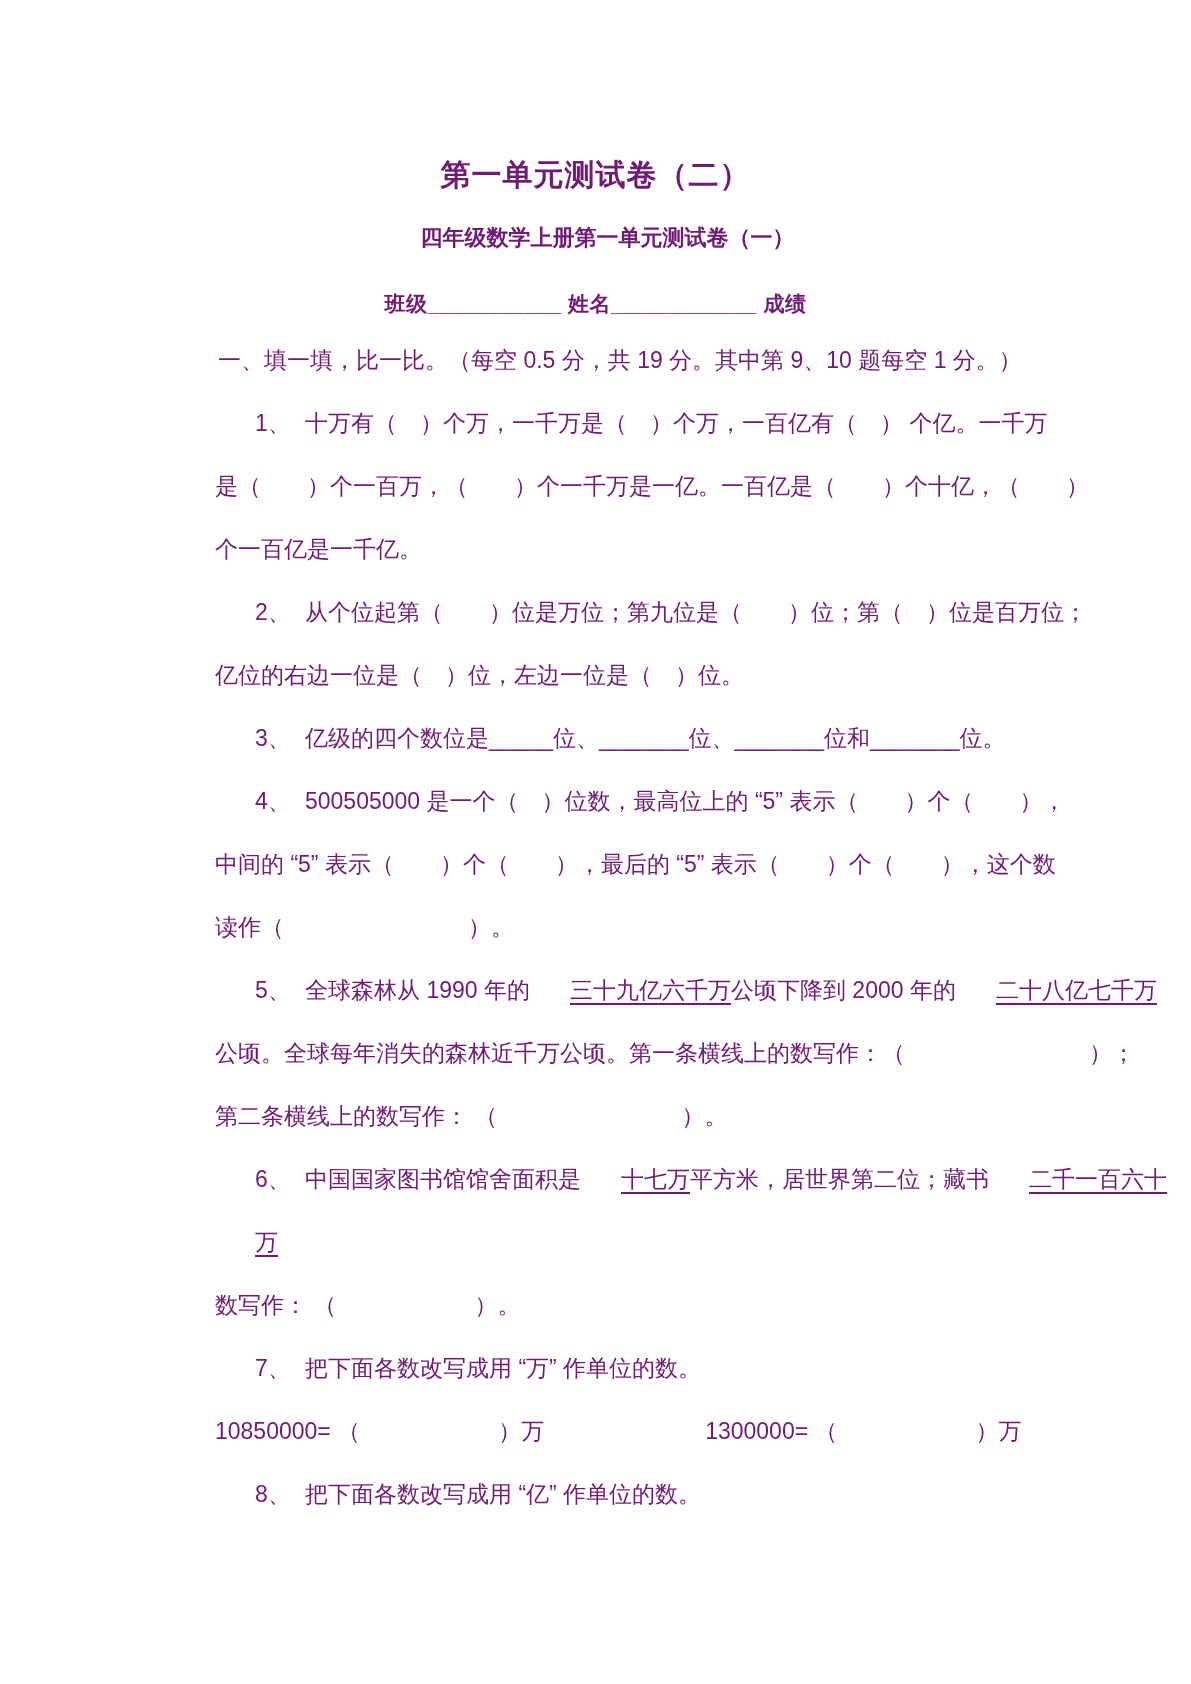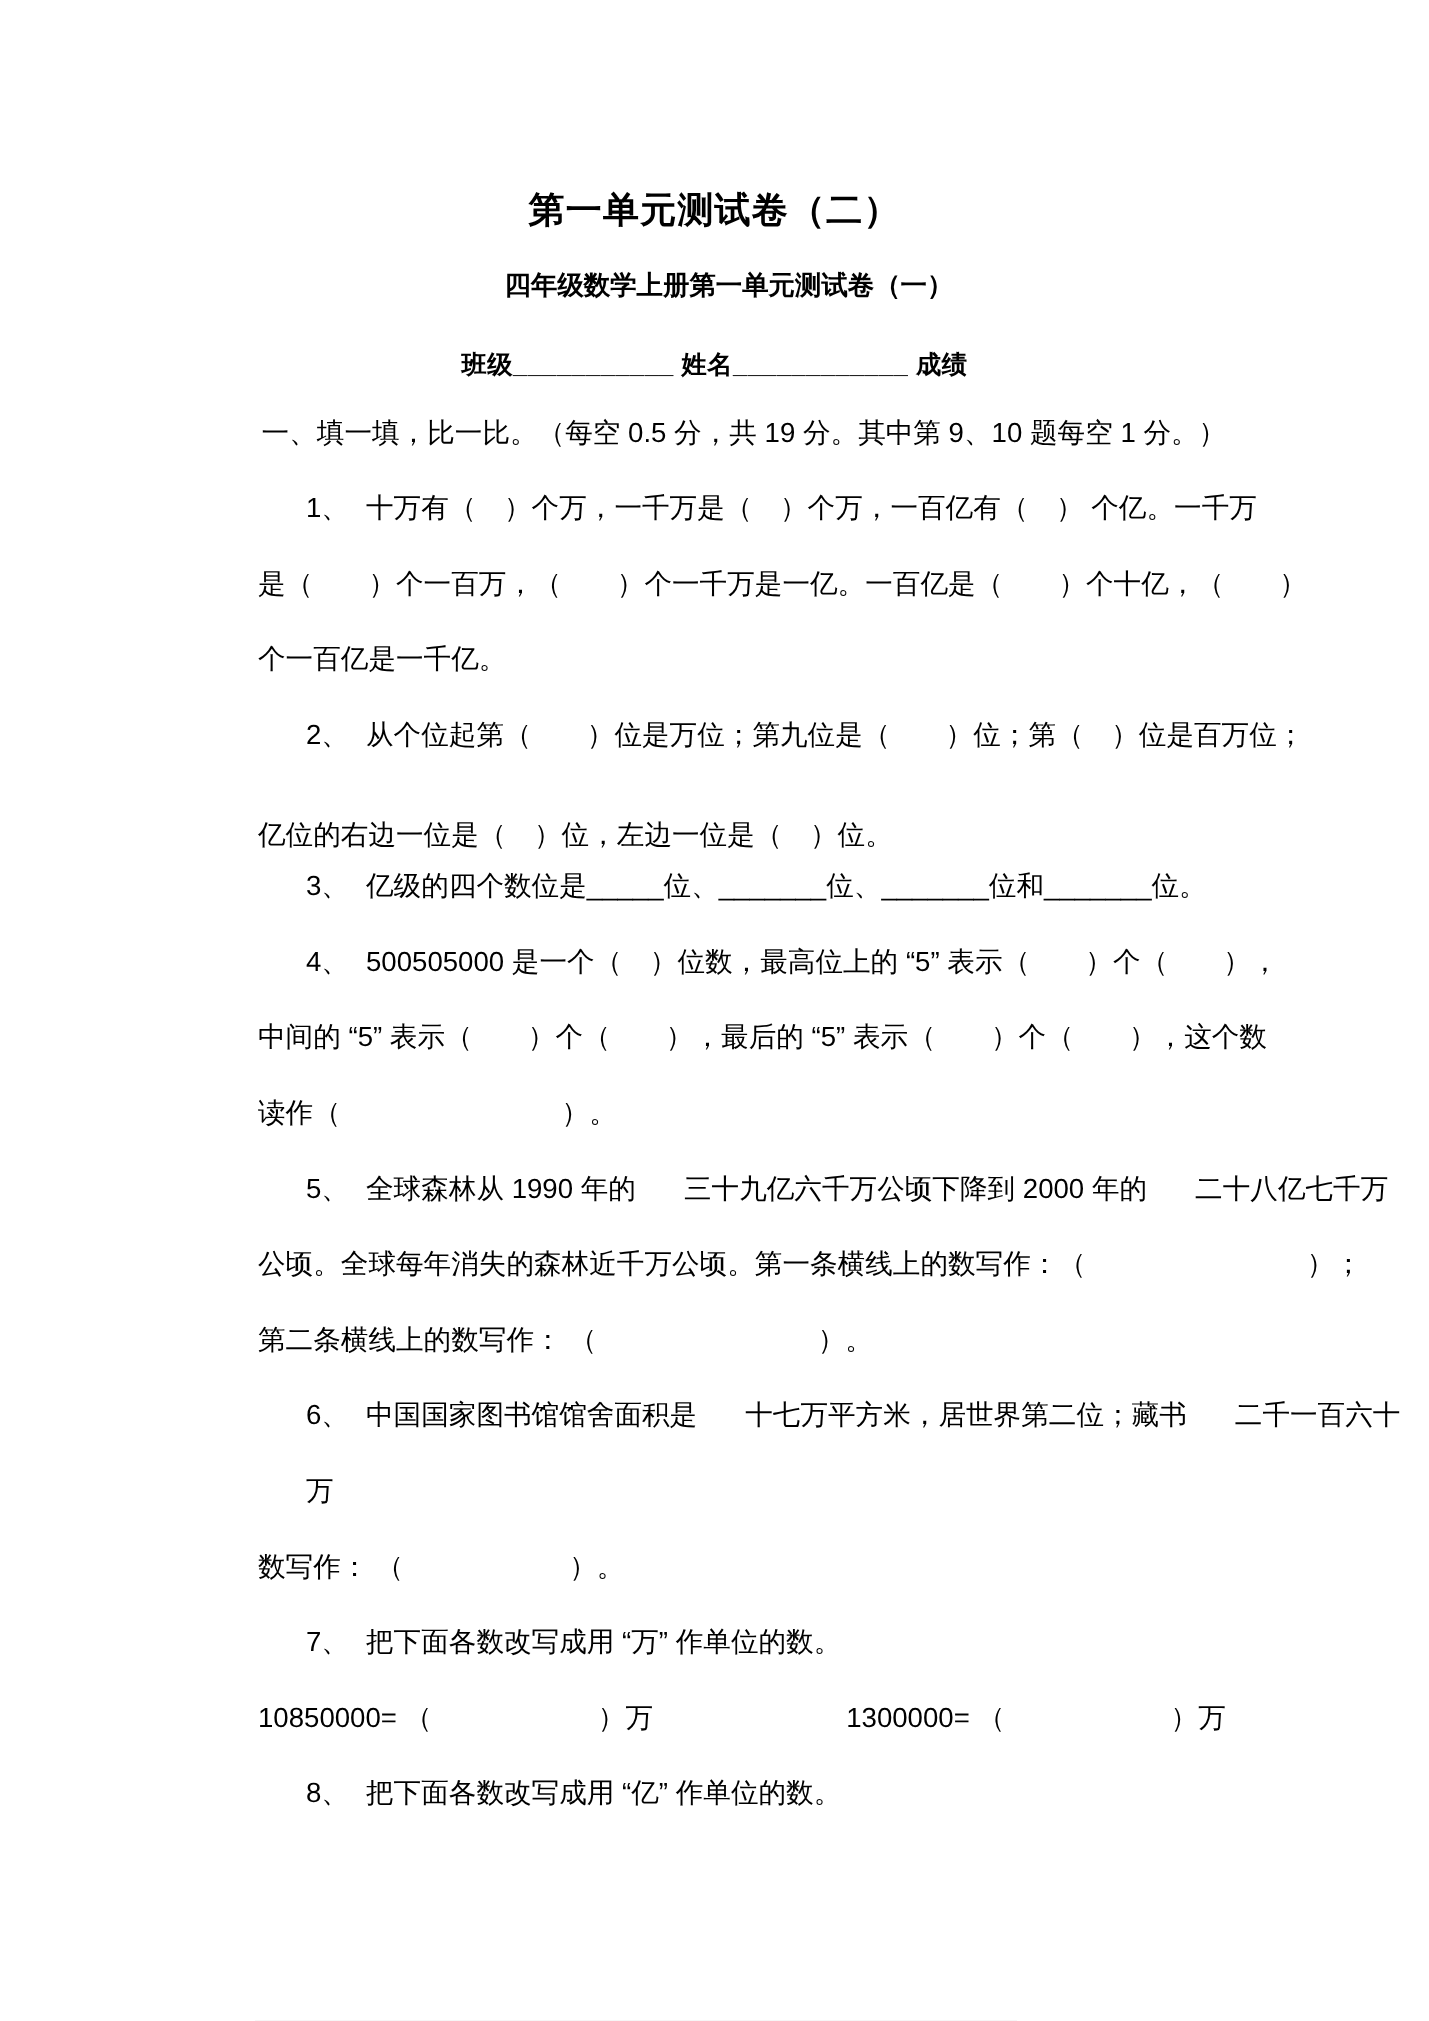--- a/index.html
+++ b/index.html
@@ -1,21 +1,21 @@
 <!DOCTYPE html>
 <html><head>
 <meta charset="utf-8">
 <style>
   html,body { margin:0; padding:0; background:#e8e8e8; }
   .page {
     position:relative;
     width:1191px; height:1684px;
     margin:0 auto;
     background:#ffffff;
-    color:#000000;
+    color:#701a75;
     font-family:"Liberation Sans", sans-serif;
     overflow:hidden;
   }
   .hline {
     position:absolute; left:0; right:0;
     display:flex; align-items:center; justify-content:center;
     white-space:pre;
   }
   .title   { top:150px; height:50px; font-size:30px; font-weight:bold; letter-spacing:1px; }
   .subtitle{ top:216px; height:44px; font-size:22px; font-weight:bold;padding-left:24px; }
@@ -25,39 +25,40 @@
     display:flex; align-items:center;
     font-size:23px; line-height:1;
     white-space:pre;
   }
   .line.section { left:218px; }
   .num {
     display:inline-block; width:50px; margin-left:40px; flex:none;
   }
   .seg { display:inline; }
   .u {
+    text-decoration:underline;
     text-underline-offset:5px;
     text-decoration-thickness:1.5px;
     padding-left:40px;
   }
 </style>
 </head>
 <body>
 
 <div class="page">
   <div class="hline title">第一单元测试卷（二）</div>
   <div class="hline subtitle">四年级数学上册第一单元测试卷（一）</div>
   <div class="hline namerow">班级___________ 姓名____________ 成绩</div>
   <div id="doc-body">
       <div class="line section" style="top: 329px;"><span class="seg">一、填一填，比一比。（每空 0.5 分，共 19 分。其中第 9、10 题每空 1 分。）</span></div>
       <div class="line item" style="top: 392px;"><span class="num">1、</span><span class="seg">十万有（　）个万，一千万是（　）个万，一百亿有（　） 个亿。一千万</span></div>
       <div class="line cont" style="top: 455px;"><span class="seg">是（　　）个一百万，（　　）个一千万是一亿。一百亿是（　　）个十亿，（　　）</span></div>
       <div class="line cont" style="top: 518px; align-items: center;"><span class="seg">个一百亿是一千亿。</span></div>
       <div class="line item" style="top: 581px;"><span class="num">2、</span><span class="seg">从个位起第（　　）位是万位；第九位是（　　）位；第（　）位是百万位；</span></div>
-      <div class="line cont" style="top: 644px; align-items: flex-end;"><span class="seg">亿位的右边一位是（　）位，左边一位是（　）位。</span></div>
+      <div class="line cont" style="top: 644px;"><span class="seg">亿位的右边一位是（　）位，左边一位是（　）位。</span></div>
       <div class="line item" style="top: 707px;"><span class="num">3、</span><span class="seg">亿级的四个数位是_____位、_______位、_______位和_______位。</span></div>
       <div class="line item" style="top: 770px;"><span class="num">4、</span><span class="seg">500505000 是一个（　）位数，最高位上的 “5” 表示（　　）个（　　），</span></div>
       <div class="line cont" style="top: 833px;"><span class="seg">中间的 “5” 表示（　　）个（　　），最后的 “5” 表示（　　）个（　　），这个数</span></div>
       <div class="line cont" style="top: 896px;"><span class="seg">读作（　　　　　　　　）。</span></div>
       <div class="line item" style="top: 959px;"><span class="num">5、</span><span class="seg">全球森林从 1990 年的</span><span class="seg u">三十九亿六千万</span><span class="seg">公顷下降到 2000 年的</span><span class="seg u">二十八亿七千万</span></div>
       <div class="line cont" style="top: 1022px;"><span class="seg">公顷。全球每年消失的森林近千万公顷。第一条横线上的数写作：（　　　　　　　　）；</span></div>
       <div class="line cont" style="top: 1085px;"><span class="seg">第二条横线上的数写作： （　　　　　　　　）。</span></div>
       <div class="line item" style="top: 1148px;"><span class="num">6、</span><span class="seg">中国国家图书馆馆舍面积是</span><span class="seg u">十七万</span><span class="seg">平方米，居世界第二位；藏书</span><span class="seg u">二千一百六十</span></div>
       <div class="line cont" style="top: 1211px;"><span class="seg u">万</span></div>
       <div class="line cont" style="top: 1274px; text-align: right;"><span class="seg">数写作： （　　　　　　）。</span></div>

